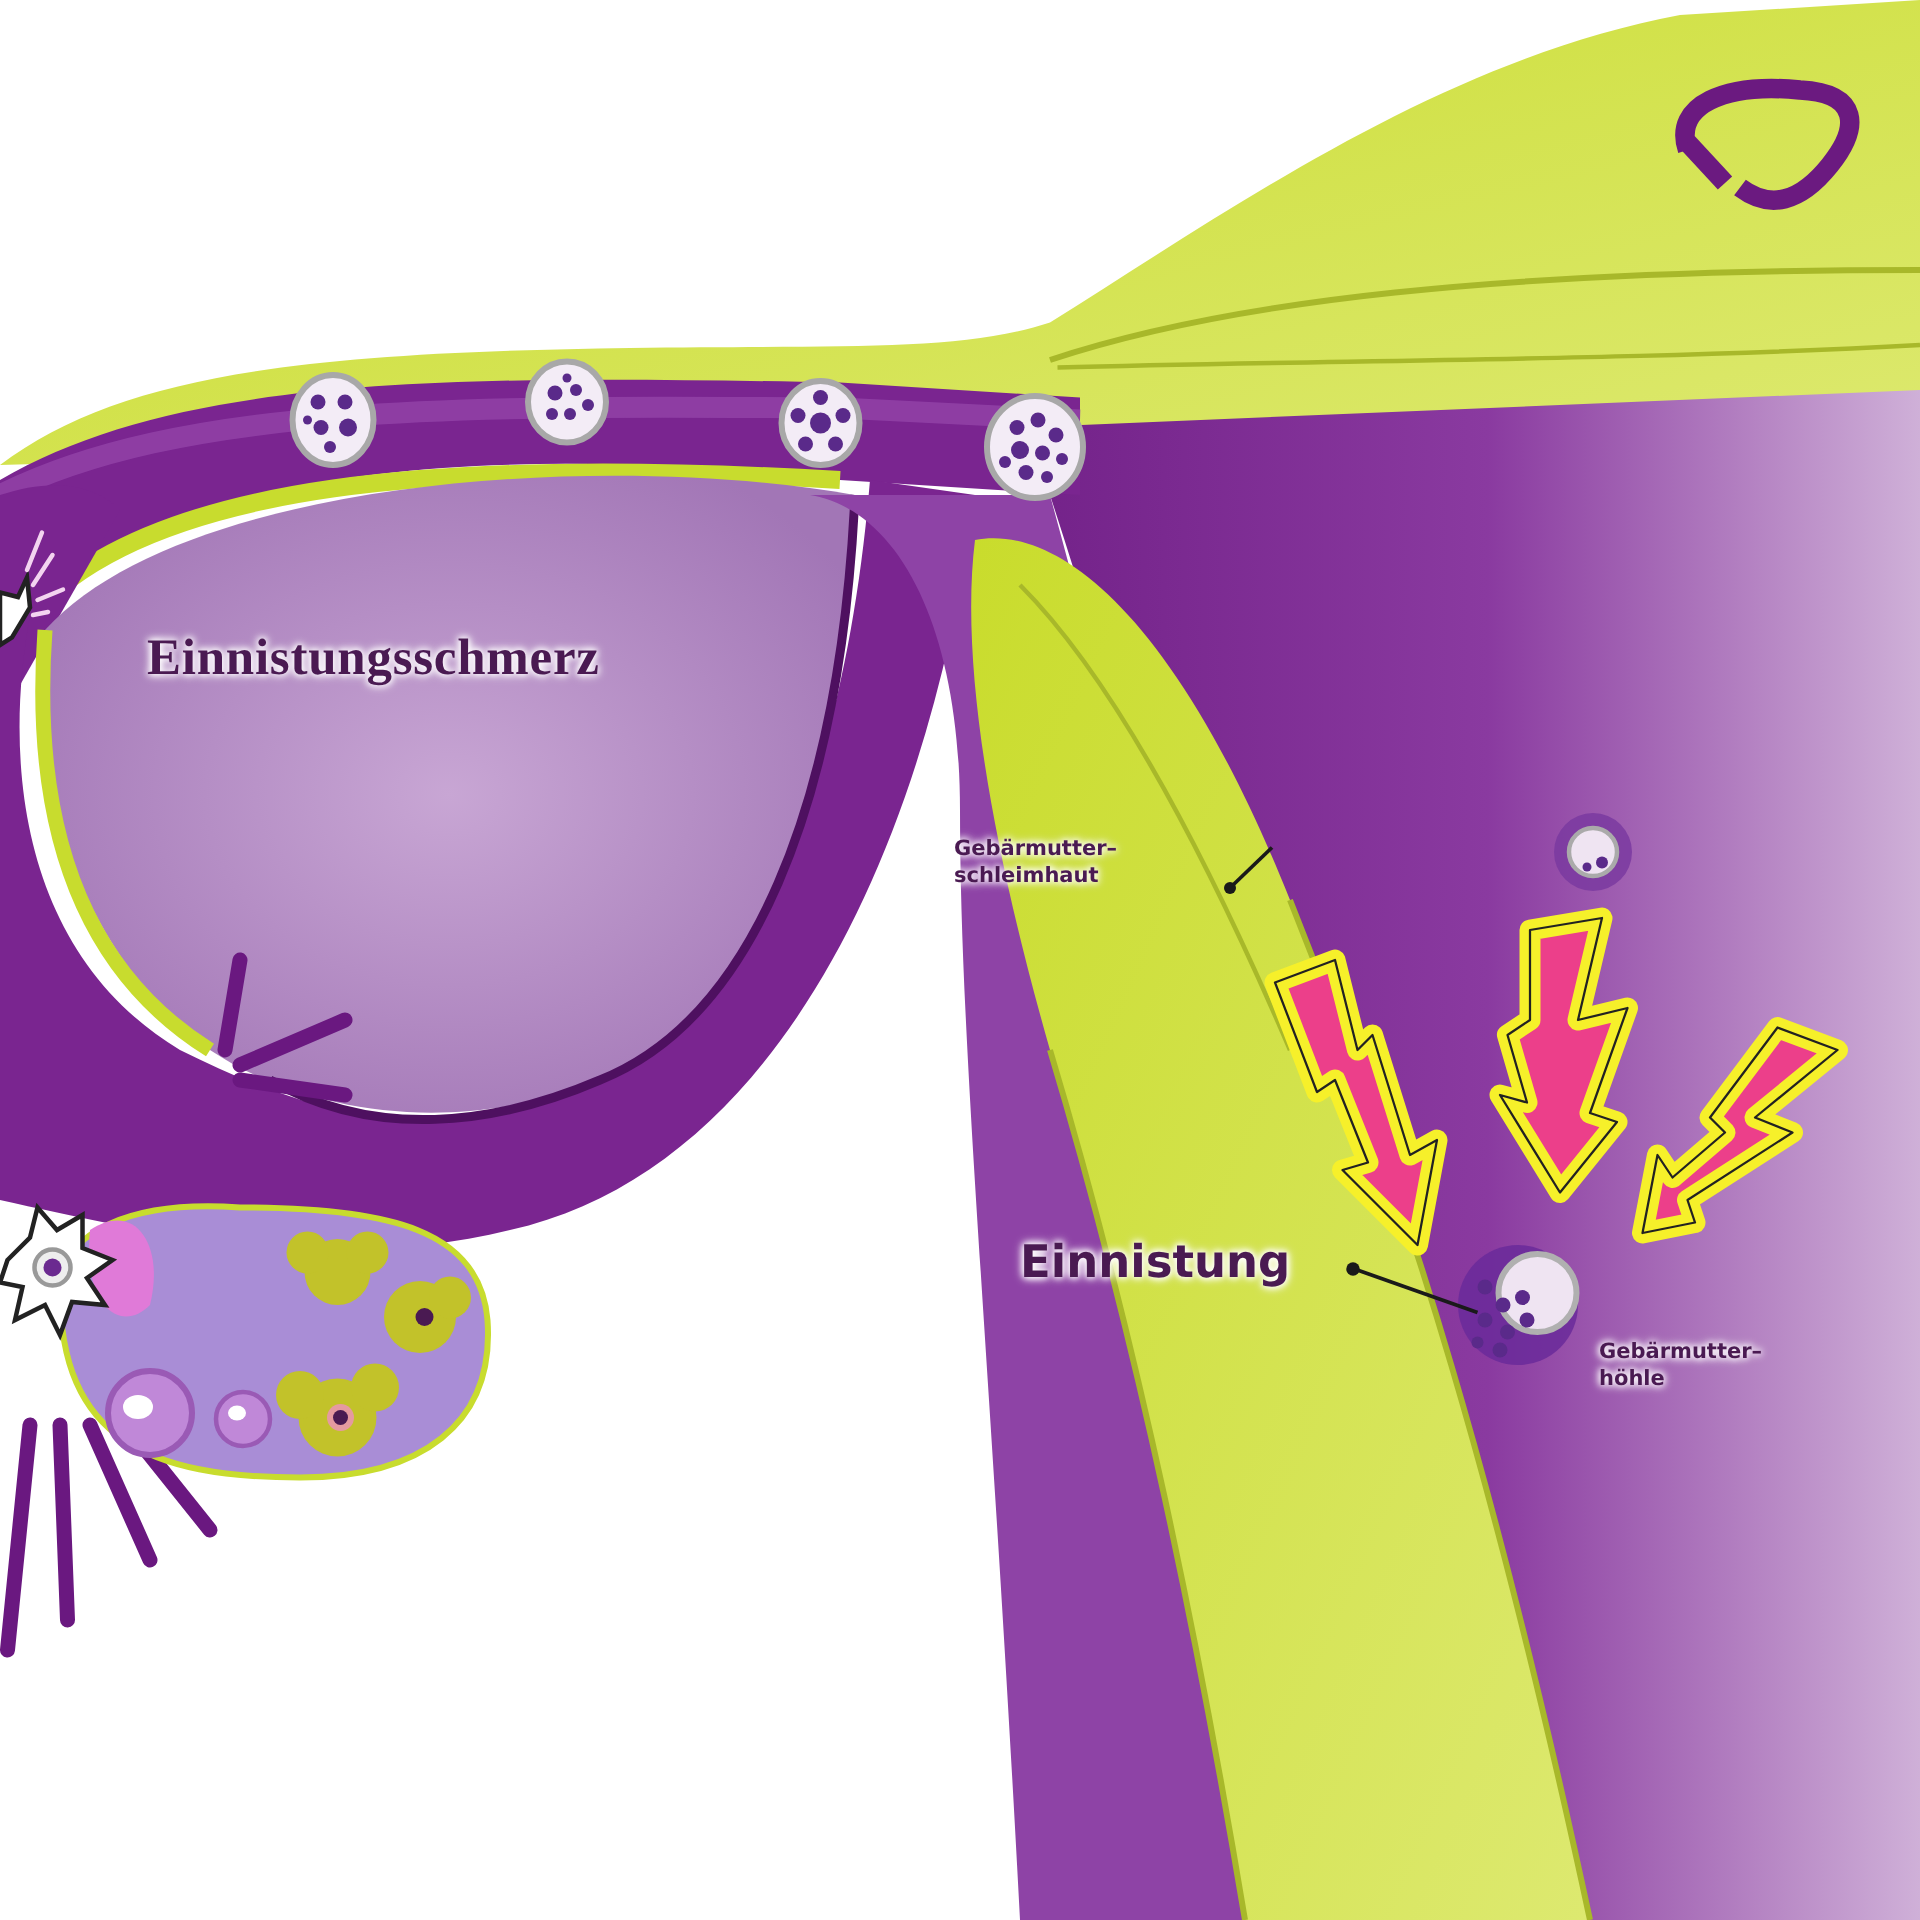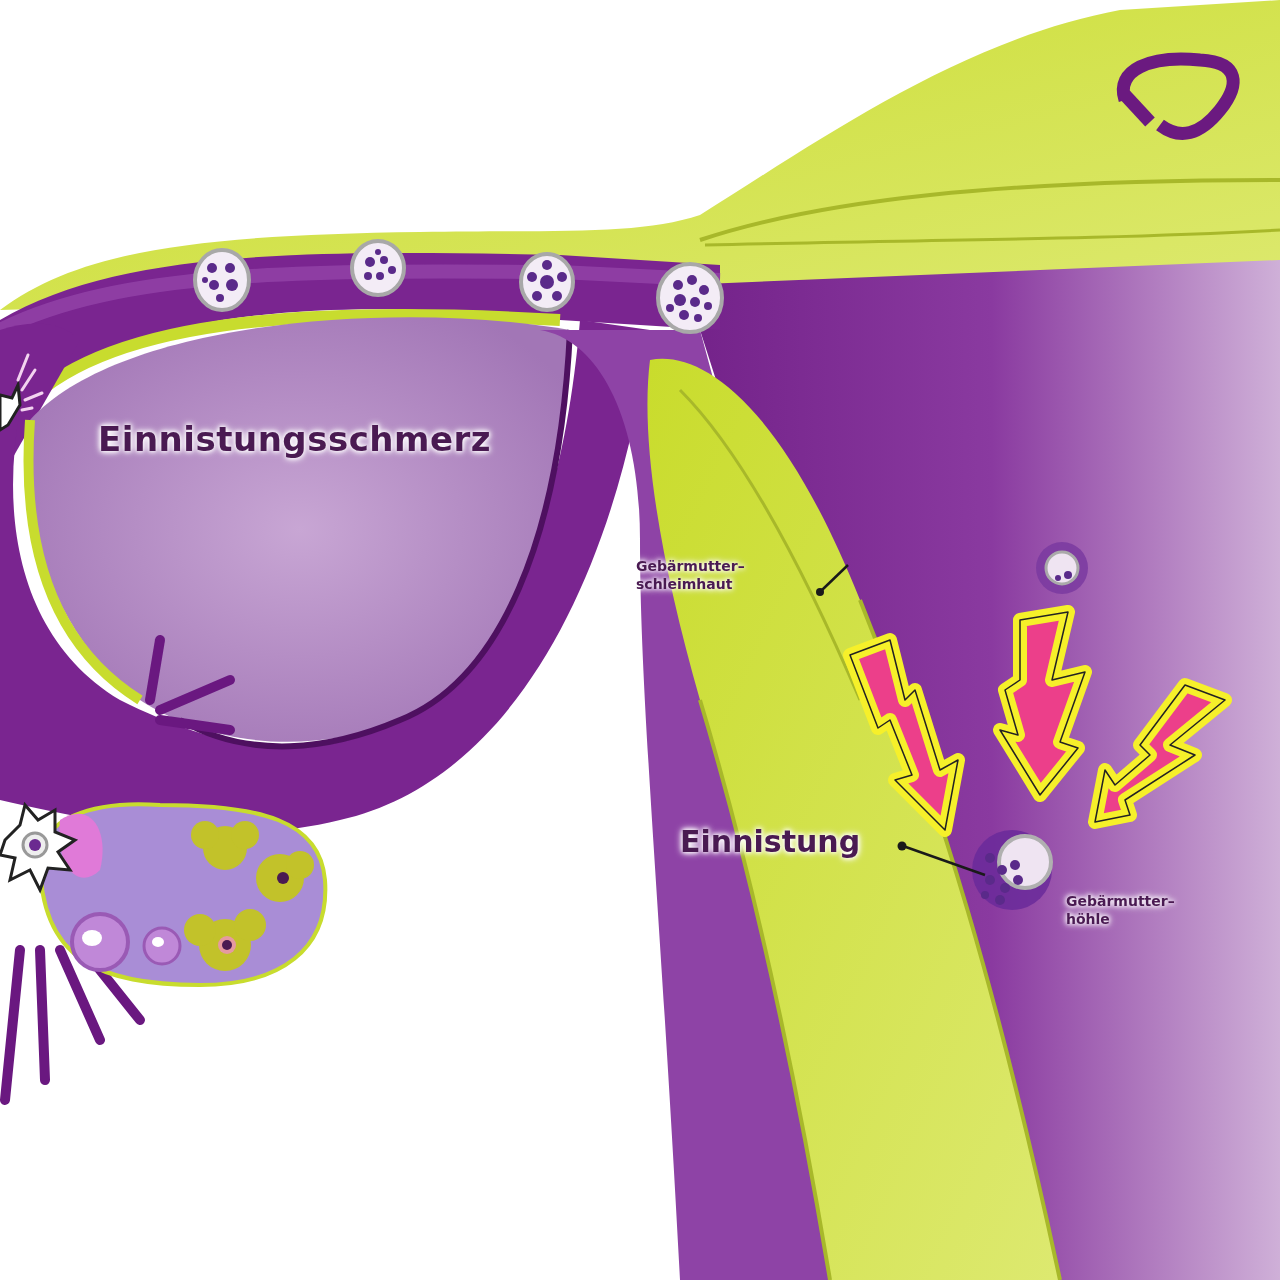--- a/index.html
+++ b/index.html
@@ -205,21 +205,21 @@
     <line x1="903" y1="846" x2="985" y2="875" stroke="#1a1a1a" stroke-width="2.5"></line>
     <circle cx="902" cy="846" r="4.5" fill="#1a1a1a"></circle>
   </g>
 
   <g fill="none" stroke="#6b1a80" stroke-width="13" stroke-linecap="butt">
     <path d="M1125 100 C 1115 70, 1150 55, 1200 60 C 1240 62, 1240 85, 1220 110 C 1200 135, 1180 140, 1160 125"></path>
     <path d="M1125 95 L 1150 122"></path>
   </g>
 </svg>
 
-<div class="label big" style="left:98px; top:418px;">Einnistungsschmerz</div>
+<div class="label big" style="left:98px; top:418px;font-family:Liberation Serif, serif;">Einnistungsschmerz</div>
 
 <div class="label small" style="left:636px; top:558px;">
   <span class="line">Gebärmutter–</span>
   <span class="line">schleimhaut</span>
 </div>
 
 <div class="label mid" style="left:680px; top:823px;">Einnistung</div>
 
 <div class="label small" style="left:1066px; top:893px;">
   <span class="line">Gebärmutter–</span>

